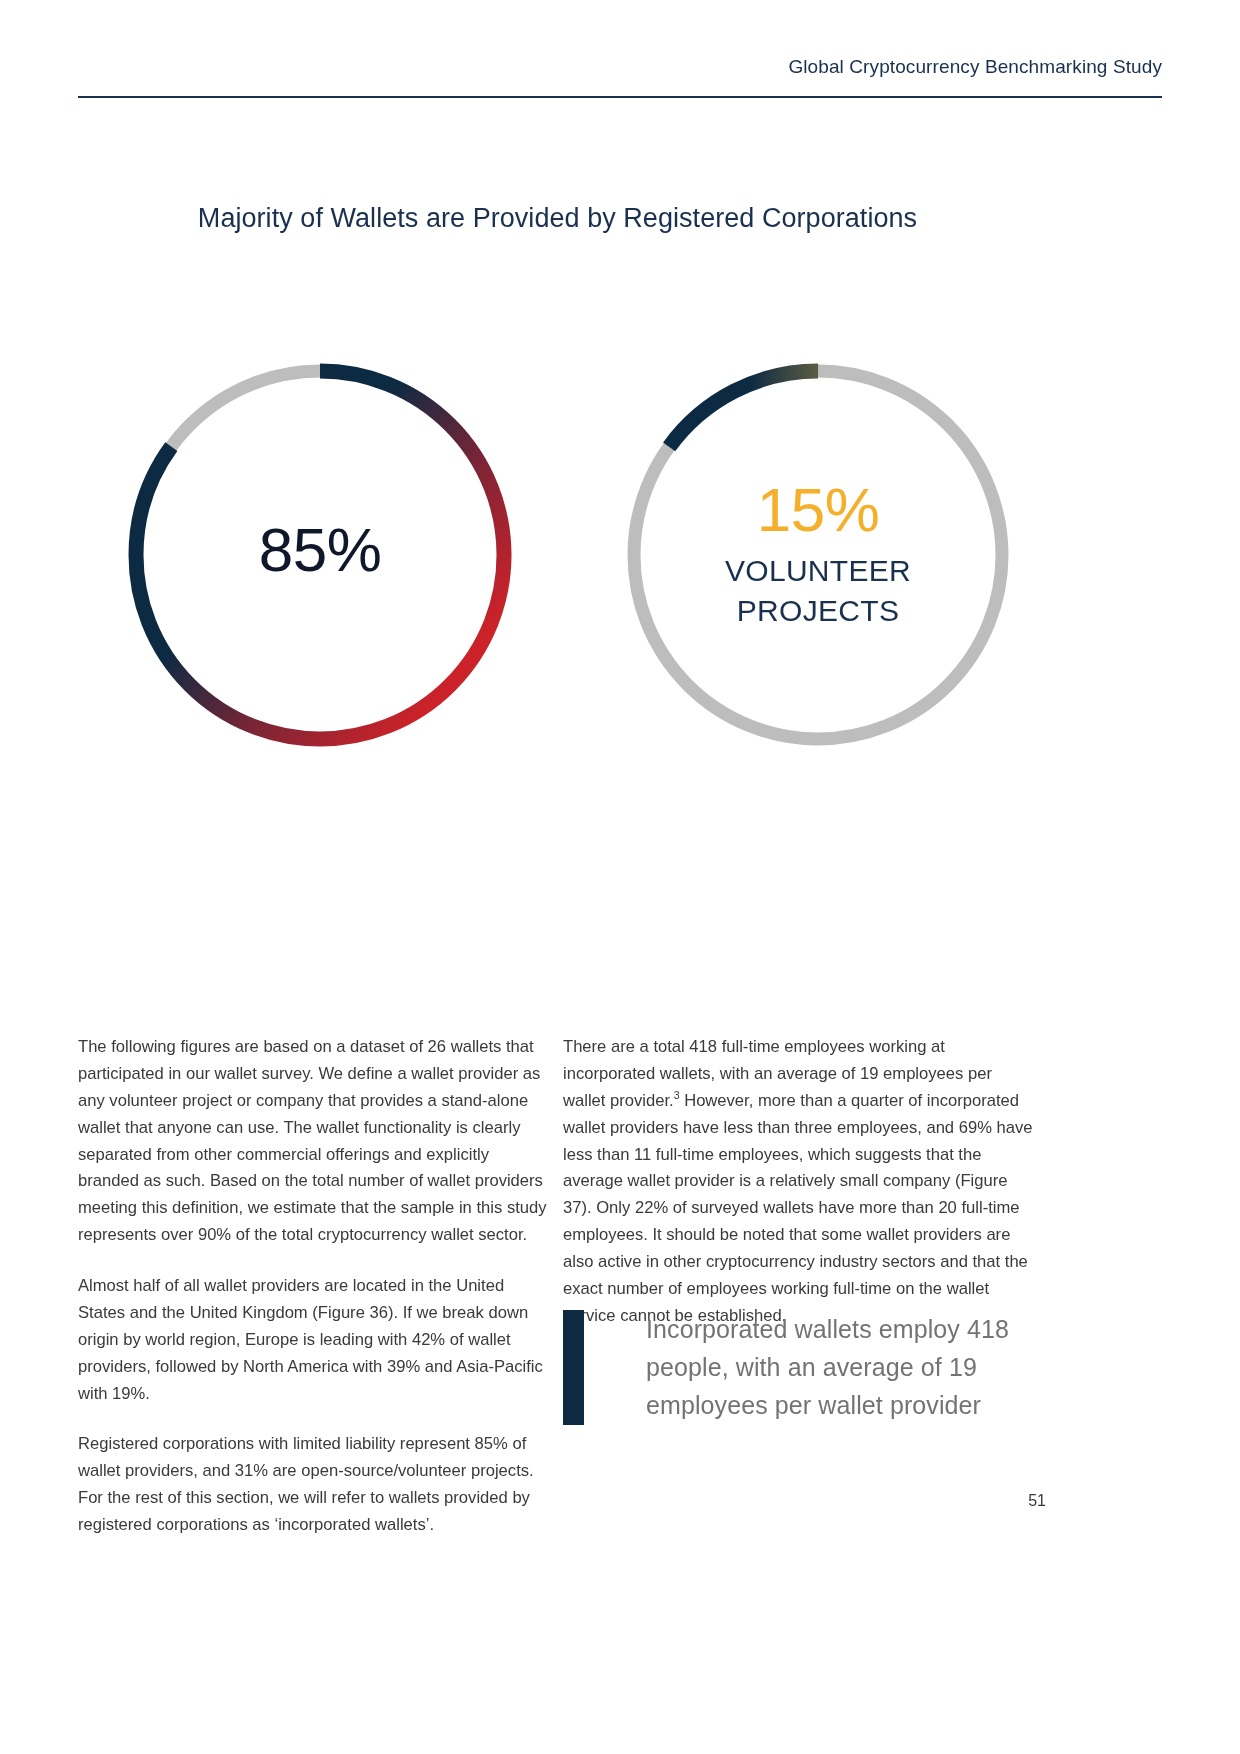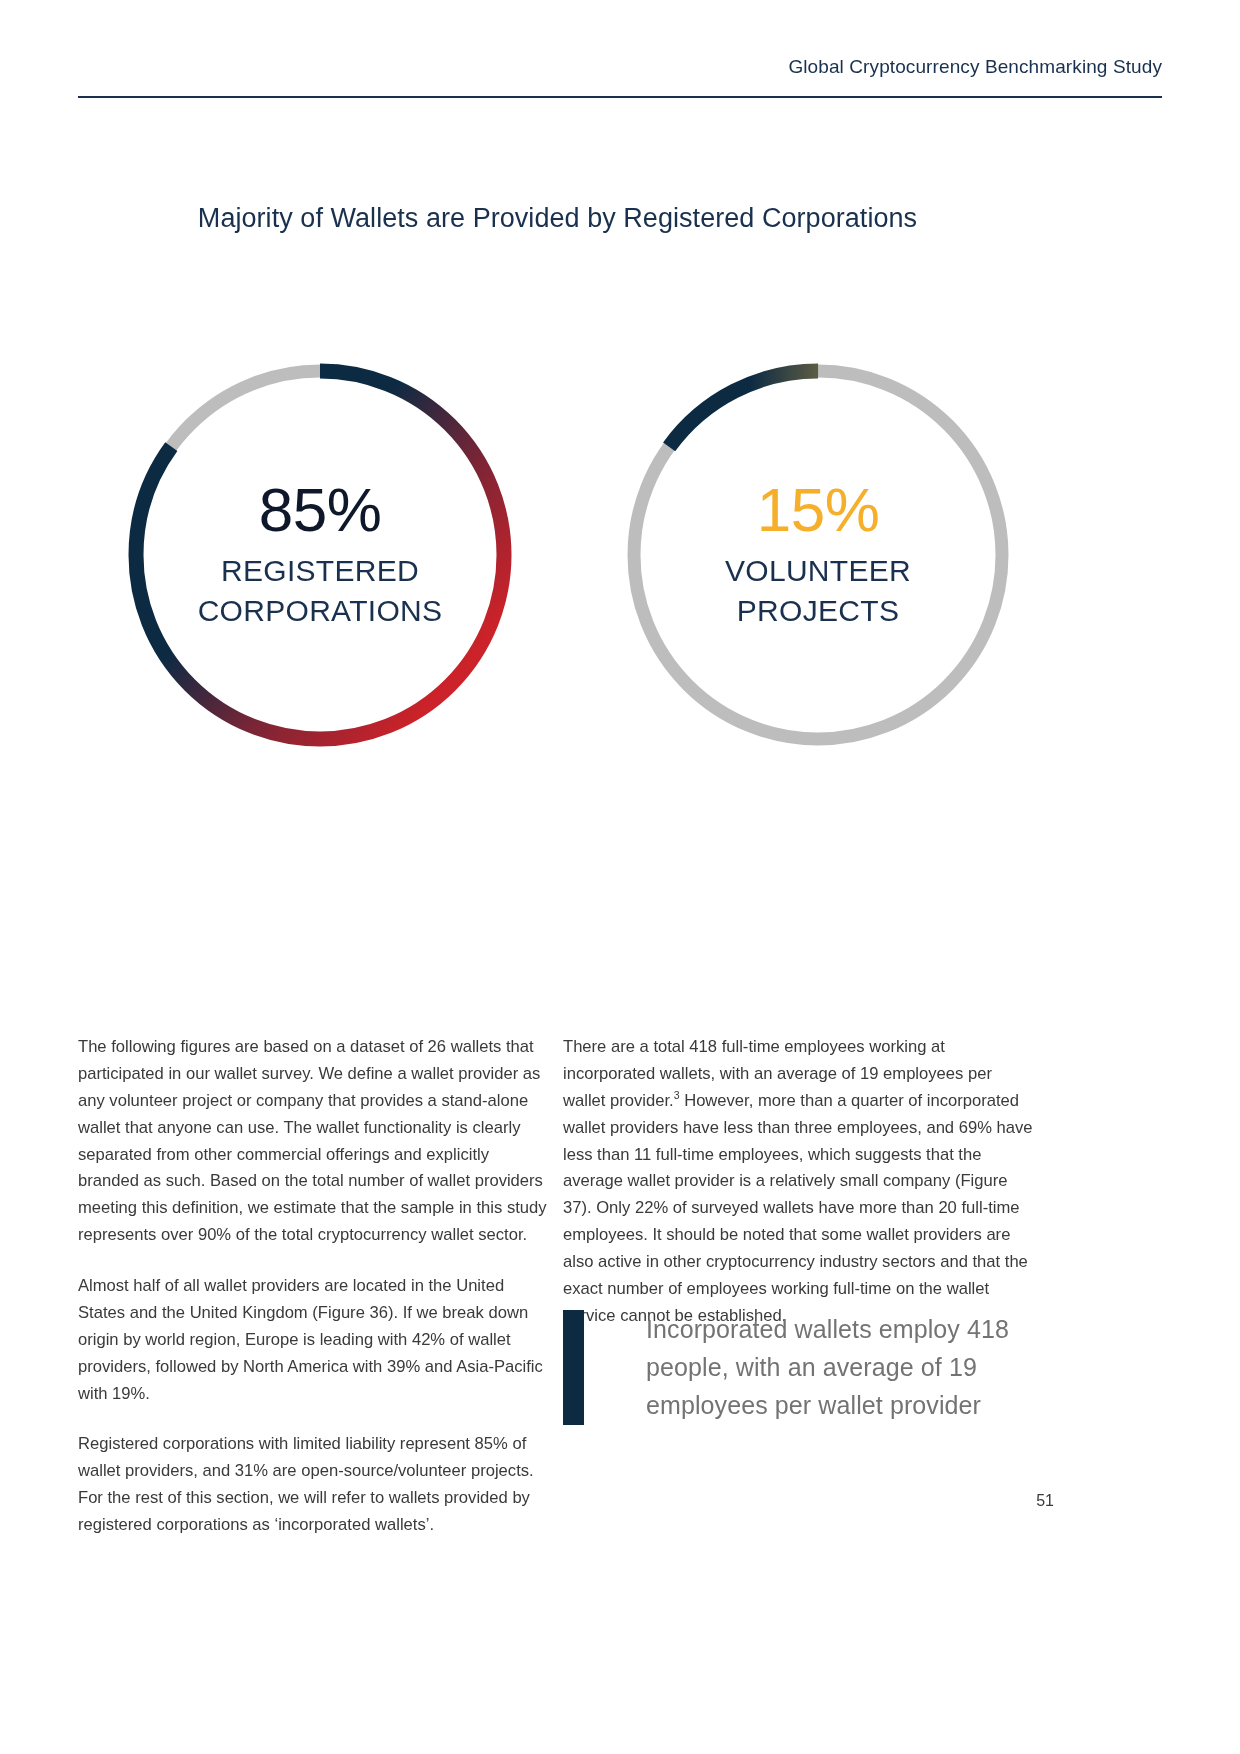--- a/index.html
+++ b/index.html
@@ -156,21 +156,20 @@
 
   
   .page-number {
     position: absolute;
     left: 0;
     top: 1492px;
     width: 1046px;
     text-align: right;
     font-size: 16px;
     color: #3a3a3a;
-    padding-left: 8px;
   }
 </style>
 </head>
 <body>
 
 <div class="page-header">
   <span class="header-text">Global Cryptocurrency Benchmarking Study</span>
 </div>
 <div class="header-rule"></div>
 
@@ -188,24 +187,20 @@
           <stop offset="100%" stop-color="#cc2229"></stop>
         </linearGradient>
       </defs>
 
       <circle cx="210" cy="210" r="184" fill="none" stroke="#bdbdbd" stroke-width="13"></circle>
 
       <circle cx="210" cy="210" r="184" fill="none" stroke="url(#gradLeft)" stroke-width="15" stroke-dasharray="982.6 1156.1" stroke-dashoffset="0" transform="rotate(-90 210 210)"></circle>
     </svg>
     <div class="donut-center">
       <div class="donut-value red">85%</div>
-      <div class="donut-label">
-        <div>REGISTERED</div>
-        <div>CORPORATIONS</div>
-      </div>
     </div>
   </div>
 
   <div class="donut-wrap right">
     <svg viewBox="0 0 420 420">
       <defs>
         <linearGradient id="gradRight" x1="0.82" y1="0.10" x2="0.05" y2="0.60">
           <stop offset="0%" stop-color="#0d2a43"></stop>
           <stop offset="30%" stop-color="#0d2a43"></stop>
           <stop offset="62%" stop-color="#8a7a43"></stop>

